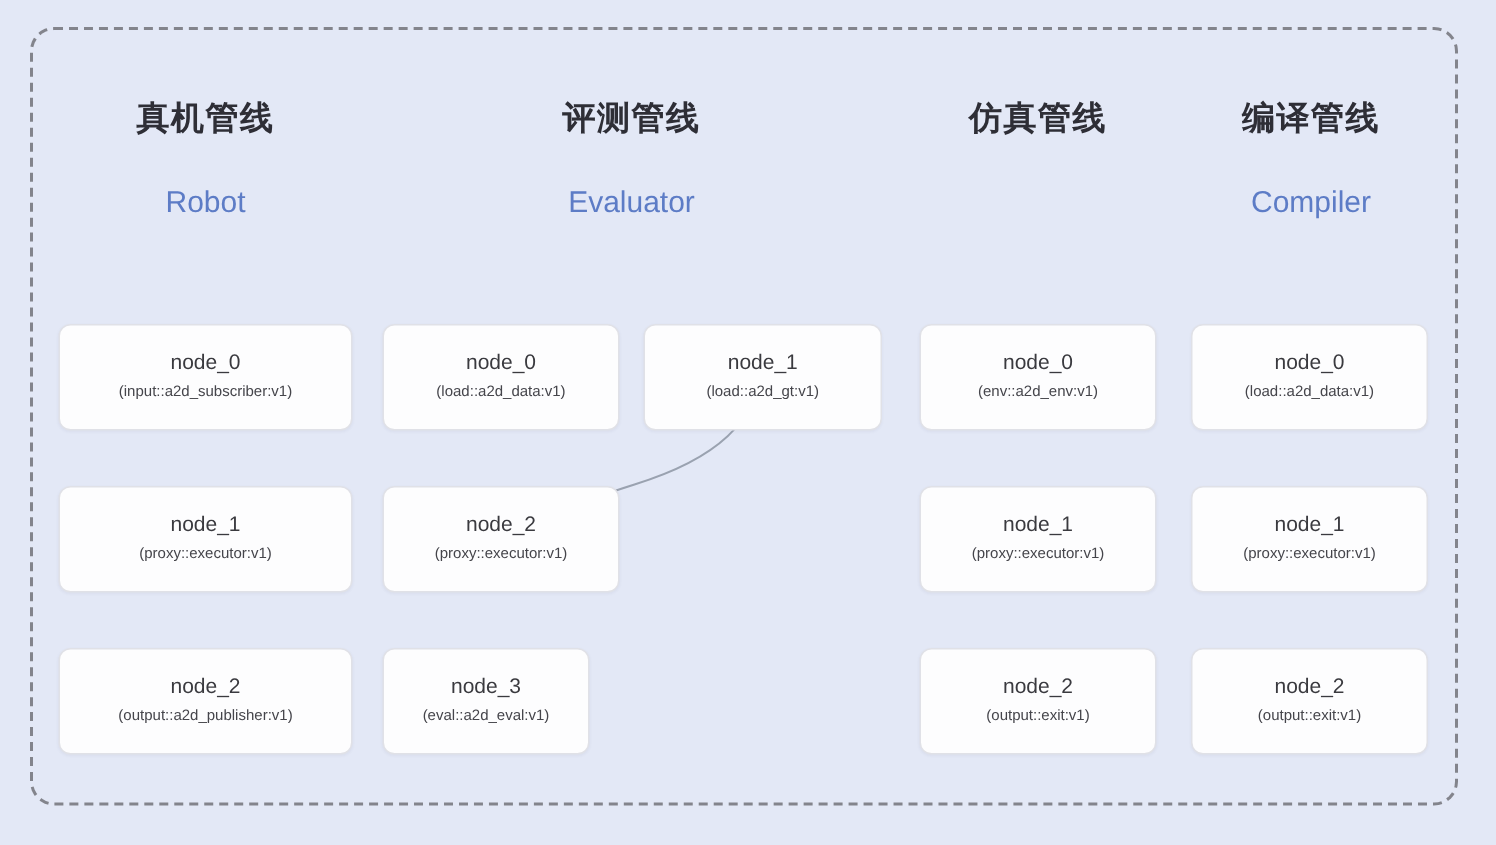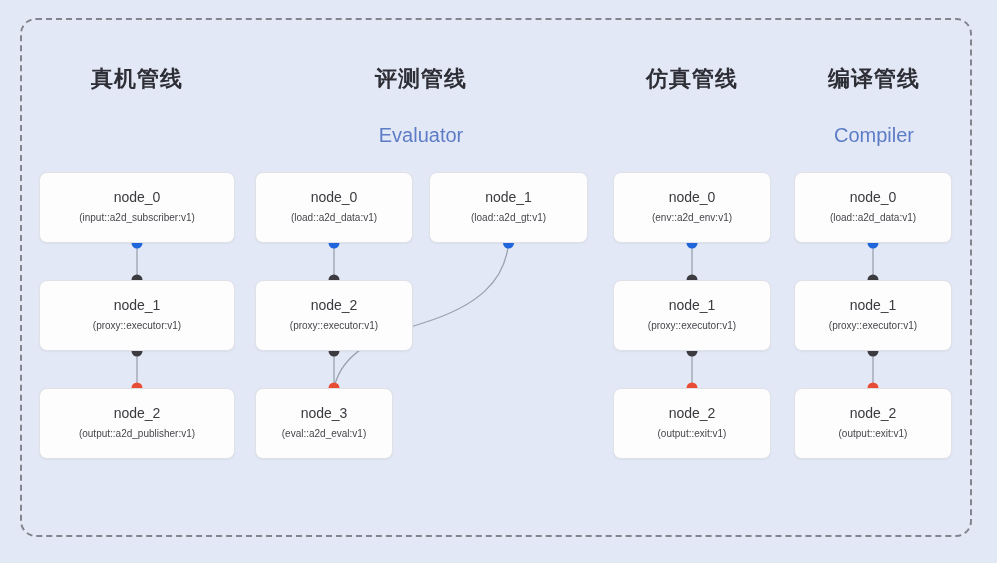--- a/index.html
+++ b/index.html
@@ -57,20 +57,21 @@
     box-sizing: border-box;
     background: #fdfdfe;
     border: 1px solid #e0e1e7;
     border-radius: 8px;
     box-shadow: 0 1px 2px rgba(60,70,100,0.06);
     display: flex;
     flex-direction: column;
     align-items: center;
     justify-content: center;
     gap: 3px;
+    margin-top: 44px;
   }
   .node-name {
     font-size: 14px;
     color: #3a3a3f;
     line-height: 17px;
   }
   .node-type {
     font-size: 10px;
     color: #45454b;
     line-height: 17px;
@@ -123,20 +124,21 @@
       <circle cx="692" cy="388" r="5.5" fill="#e94c35"></circle>
       <circle cx="873" cy="388" r="5.5" fill="#e94c35"></circle>
     </g>
   </svg>
 
   <div class="pt-zh" style="left:37px">真机管线</div>
   <div class="pt-zh" style="left:321px">评测管线</div>
   <div class="pt-zh" style="left:592px">仿真管线</div>
   <div class="pt-zh" style="left:774px">编译管线</div>
 
+  <div class="pt-en" style="left:37px">Robot</div>
   <div class="pt-en" style="left:321px">Evaluator</div>
   <div class="pt-en" style="left:774px">Compiler</div>
 
   <div class="node" style="left:39px;top:172px;width:196px">
     <div class="node-name">node_0</div>
     <div class="node-type">(input::a2d_subscriber:v1)</div>
   </div>
   <div class="node" style="left:39px;top:280px;width:196px">
     <div class="node-name">node_1</div>
     <div class="node-type">(proxy::executor:v1)</div>

